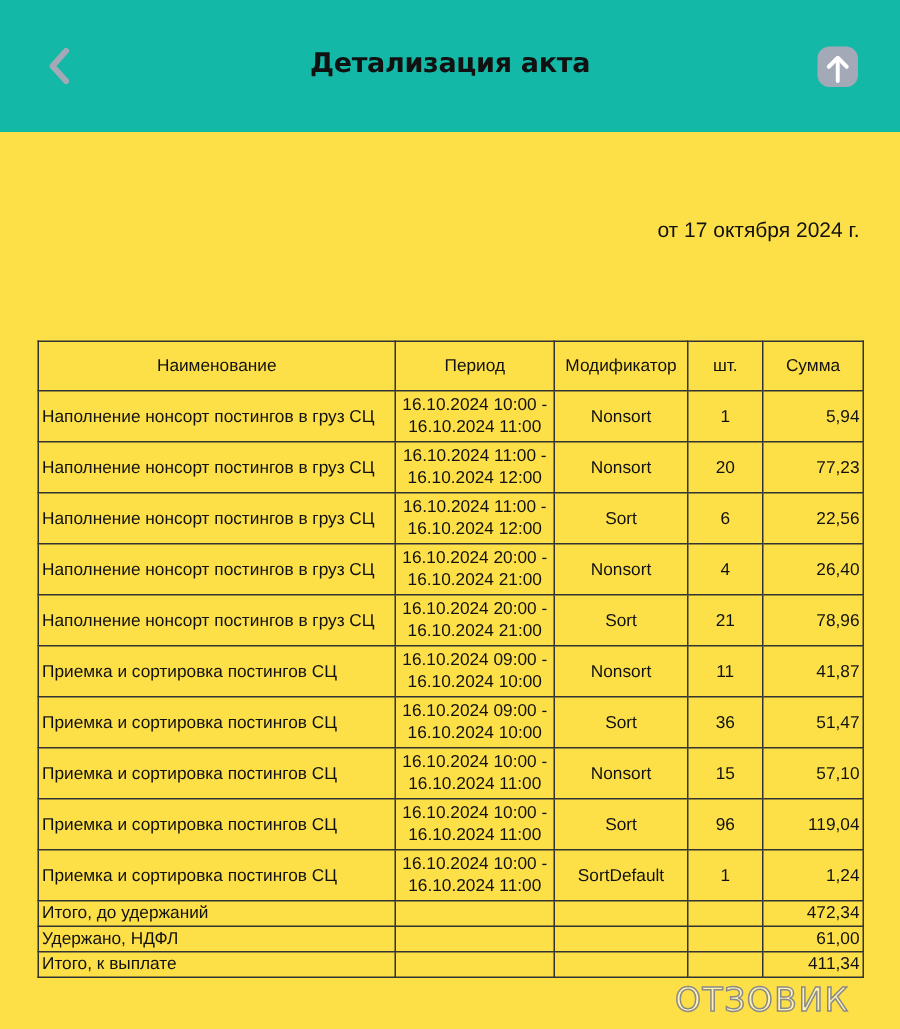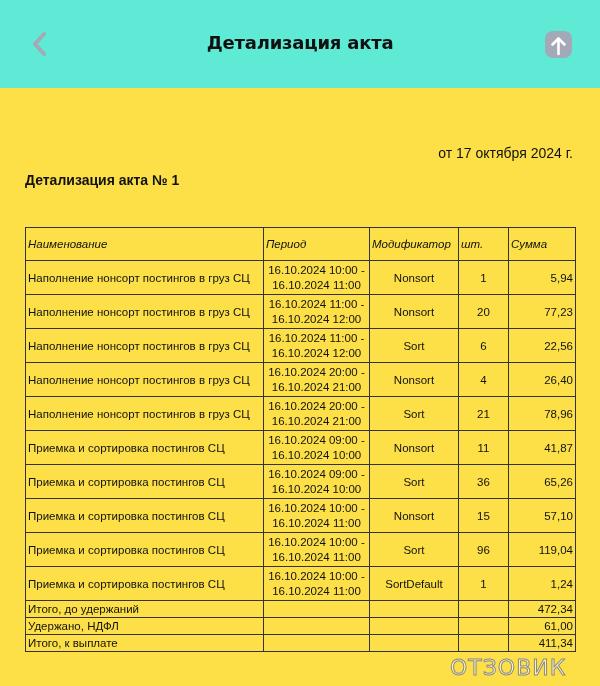--- a/index.html
+++ b/index.html
@@ -5,21 +5,21 @@
   html, body { margin: 0; padding: 0; }
   body {
     width: 600px; height: 686px; overflow: hidden;
     background: #f6f7fa;
     font-family: "Liberation Sans", sans-serif;
     color: #111;
     position: relative;
   }
   .header {
     position: absolute; left: 0; top: 0; width: 600px; height: 88px;
-    background: #5eead4;
+    background: #14b8a6;
   }
   .back-btn {
     position: absolute; left: 28px; top: 30px; width: 24px; height: 28px;
     cursor: pointer;
   }
   .header-title {
     position: absolute; left: 0; right: 0; top: 32px;
     text-align: center; font-size: 18px; font-weight: bold;
     font-family: "DejaVu Sans", sans-serif; color: #111;
     letter-spacing: -0.2px;
@@ -47,21 +47,21 @@
     border-collapse: collapse;
     font-size: 11.5px;
     table-layout: fixed;
   }
   table.detail th, table.detail td {
     border: 1.5px solid #333;
     padding: 0 2px;
     vertical-align: middle;
   }
   table.detail th {
-    font-weight: normal; height: 32px; text-align: left; font-style: italic;
+    font-weight: normal; height: 32px; text-align: center;
   }
   table.detail td { height: 33px; }
   table.detail td.name { text-align: left; white-space: nowrap; overflow: hidden; }
   table.detail td.period { text-align: center; line-height: 15px; margin-top: 28px; }
   table.detail td.mod { text-align: center; }
   table.detail td.qty { text-align: center; }
   table.detail td.sum { text-align: right; }
   table.detail tr.total td { height: 16px; line-height: 16px; }
   .watermark {
     position: absolute; left: 450px; top: 642px;
@@ -86,21 +86,20 @@
   <div class="share-btn">
     <svg width="27" height="27" viewBox="0 0 27 27">
       <line x1="13.5" y1="8" x2="13.5" y2="23" stroke="#ffffff" stroke-width="2.6" stroke-linecap="round"></line>
       <polyline points="7.5,13.5 13.5,7.5 19.5,13.5" fill="none" stroke="#ffffff" stroke-width="2.6" stroke-linecap="round" stroke-linejoin="round"></polyline>
     </svg>
   </div>
 </div>
 
 <div class="doc">
   <div class="doc-date">от 17 октября 2024 г.</div>
-  <div class="doc-title">Детализация акта № 1</div>
 
   <table class="detail">
     <colgroup>
       <col style="width:238px">
       <col style="width:106px">
       <col style="width:89px">
       <col style="width:50px">
       <col style="width:67px">
     </colgroup>
     <thead>
@@ -153,21 +152,21 @@
         <td class="period"><span>16.10.2024 09:00 -</span><br><span>16.10.2024 10:00</span></td>
         <td class="mod">Nonsort</td>
         <td class="qty">11</td>
         <td class="sum">41,87</td>
       </tr>
       <tr>
         <td class="name">Приемка и сортировка постингов СЦ</td>
         <td class="period"><span>16.10.2024 09:00 -</span><br><span>16.10.2024 10:00</span></td>
         <td class="mod">Sort</td>
         <td class="qty">36</td>
-        <td class="sum">65,26</td>
+        <td class="sum">51,47</td>
       </tr>
       <tr>
         <td class="name">Приемка и сортировка постингов СЦ</td>
         <td class="period"><span>16.10.2024 10:00 -</span><br><span>16.10.2024 11:00</span></td>
         <td class="mod">Nonsort</td>
         <td class="qty">15</td>
         <td class="sum">57,10</td>
       </tr>
       <tr>
         <td class="name">Приемка и сортировка постингов СЦ</td>

